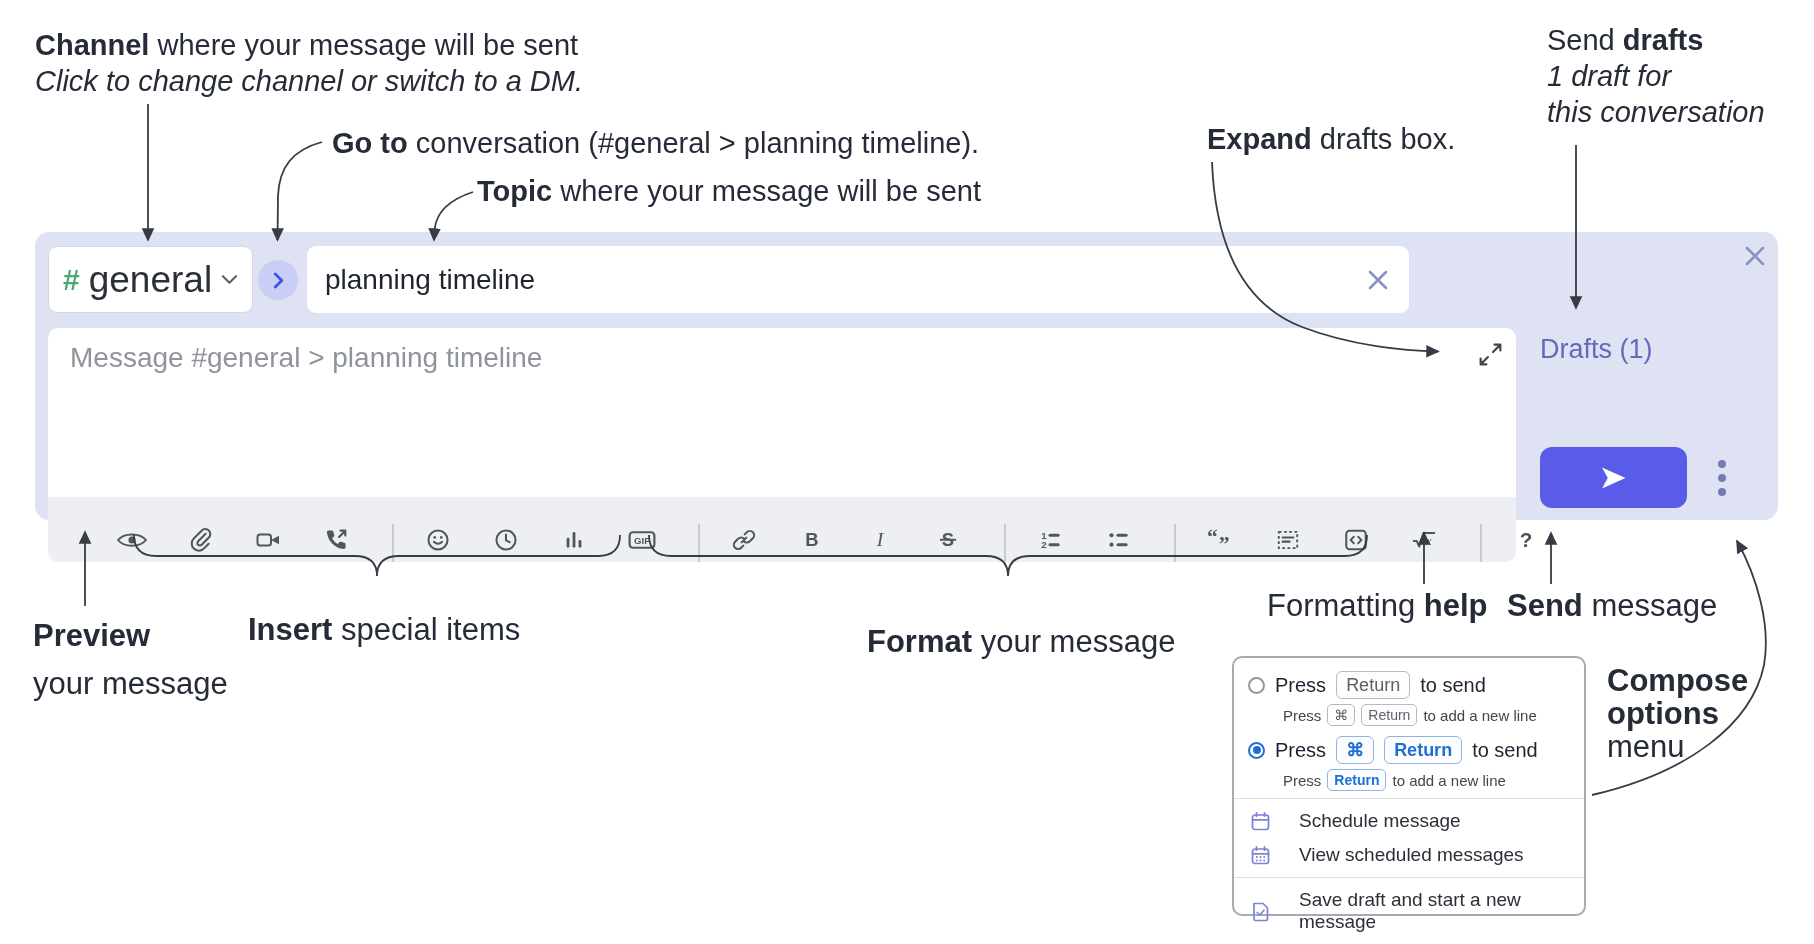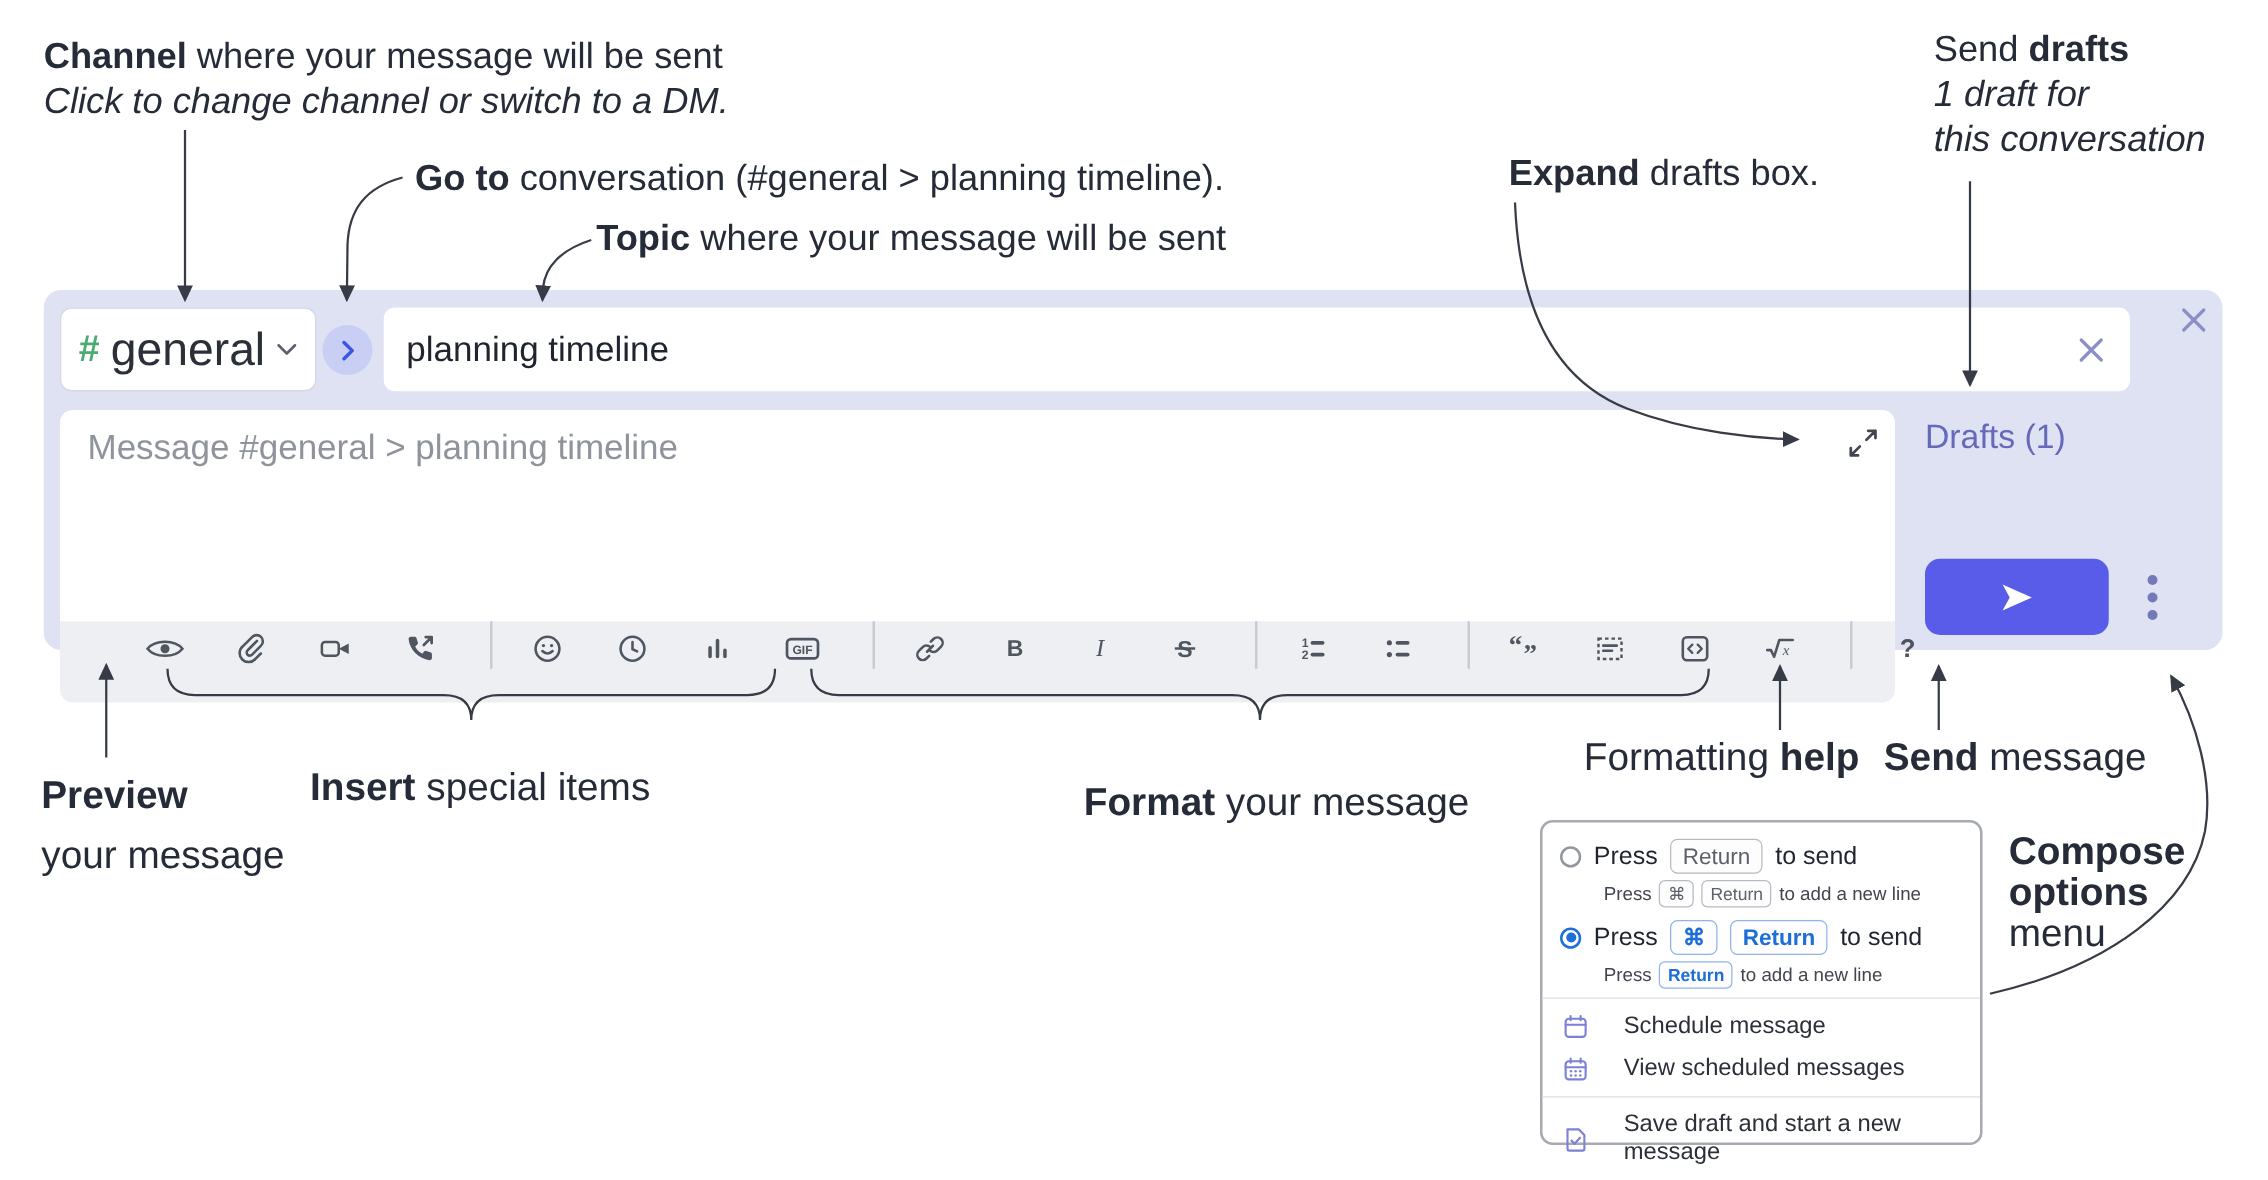--- a/index.html
+++ b/index.html
@@ -15,29 +15,29 @@
   
   .compose-outer{position:absolute;left:35px;top:232px;width:1743px;height:288px;
                  background:#dfe2f2;border-radius:14px;z-index:1;}
   .channel-box{position:absolute;left:48px;top:246px;width:205px;height:67px;background:#fff;
                border:1px solid #d5d8e4;border-radius:9px;display:flex;align-items:center;
                padding:0 14px;box-sizing:border-box;gap:9px;z-index:2;cursor:pointer;}
   .hash{color:#4cab73;font-weight:700;font-size:30px;line-height:1;}
   .chan-name{font-size:37px;color:#2b2f38;}
   .jump-circle{position:absolute;left:258px;top:260px;width:40px;height:40px;border-radius:50%;
                background:#c9cef5;display:flex;align-items:center;justify-content:center;z-index:2;cursor:pointer;}
-  .topic-field{position:absolute;left:307px;top:246px;width:1397px;height:67px;background:#fff;
+  .topic-field{position:absolute;left:307px;top:246px;width:1102px;height:67px;background:#fff;
                border-radius:9px;display:flex;align-items:center;padding:0 18px;
                box-sizing:border-box;z-index:2;}
   .topic-text{font-size:28px;color:#1f242e;flex:1;}
   .msg-box{position:absolute;left:48px;top:328px;width:1468px;height:234px;background:#fff;
            border-radius:10px;z-index:2;}
   .placeholder{position:absolute;left:22px;top:14px;font-size:28px;color:#8f939c;}
   .toolbar{position:absolute;left:0;bottom:0;width:100%;height:65px;background:#edeff3;
-           border-radius:0 0 10px 10px;display:flex;align-items:flex-start;box-sizing:border-box;
+           border-radius:0 0 10px 10px;display:flex;align-items:flex-end;box-sizing:border-box;
            padding-left:62px;}
   .tb-btn{width:44px;height:44px;display:flex;align-items:center;justify-content:center;
           flex:0 0 auto;margin-right:24px;cursor:pointer;}
   .tb-div{width:2px;height:38px;background:#c8ccd2;flex:0 0 auto;margin:0 22px 0 10px;}
   .tb-btn svg{display:block;}
   .drafts-badge{position:absolute;left:1540px;top:334px;font-size:27px;font-weight:400;
                 color:#6469ba;z-index:3;cursor:pointer;}
   .send-btn{position:absolute;left:1540px;top:447px;width:147px;height:61px;border-radius:12px;
             background:#585ce8;display:flex;align-items:center;justify-content:center;border:none;
             z-index:3;cursor:pointer;}

